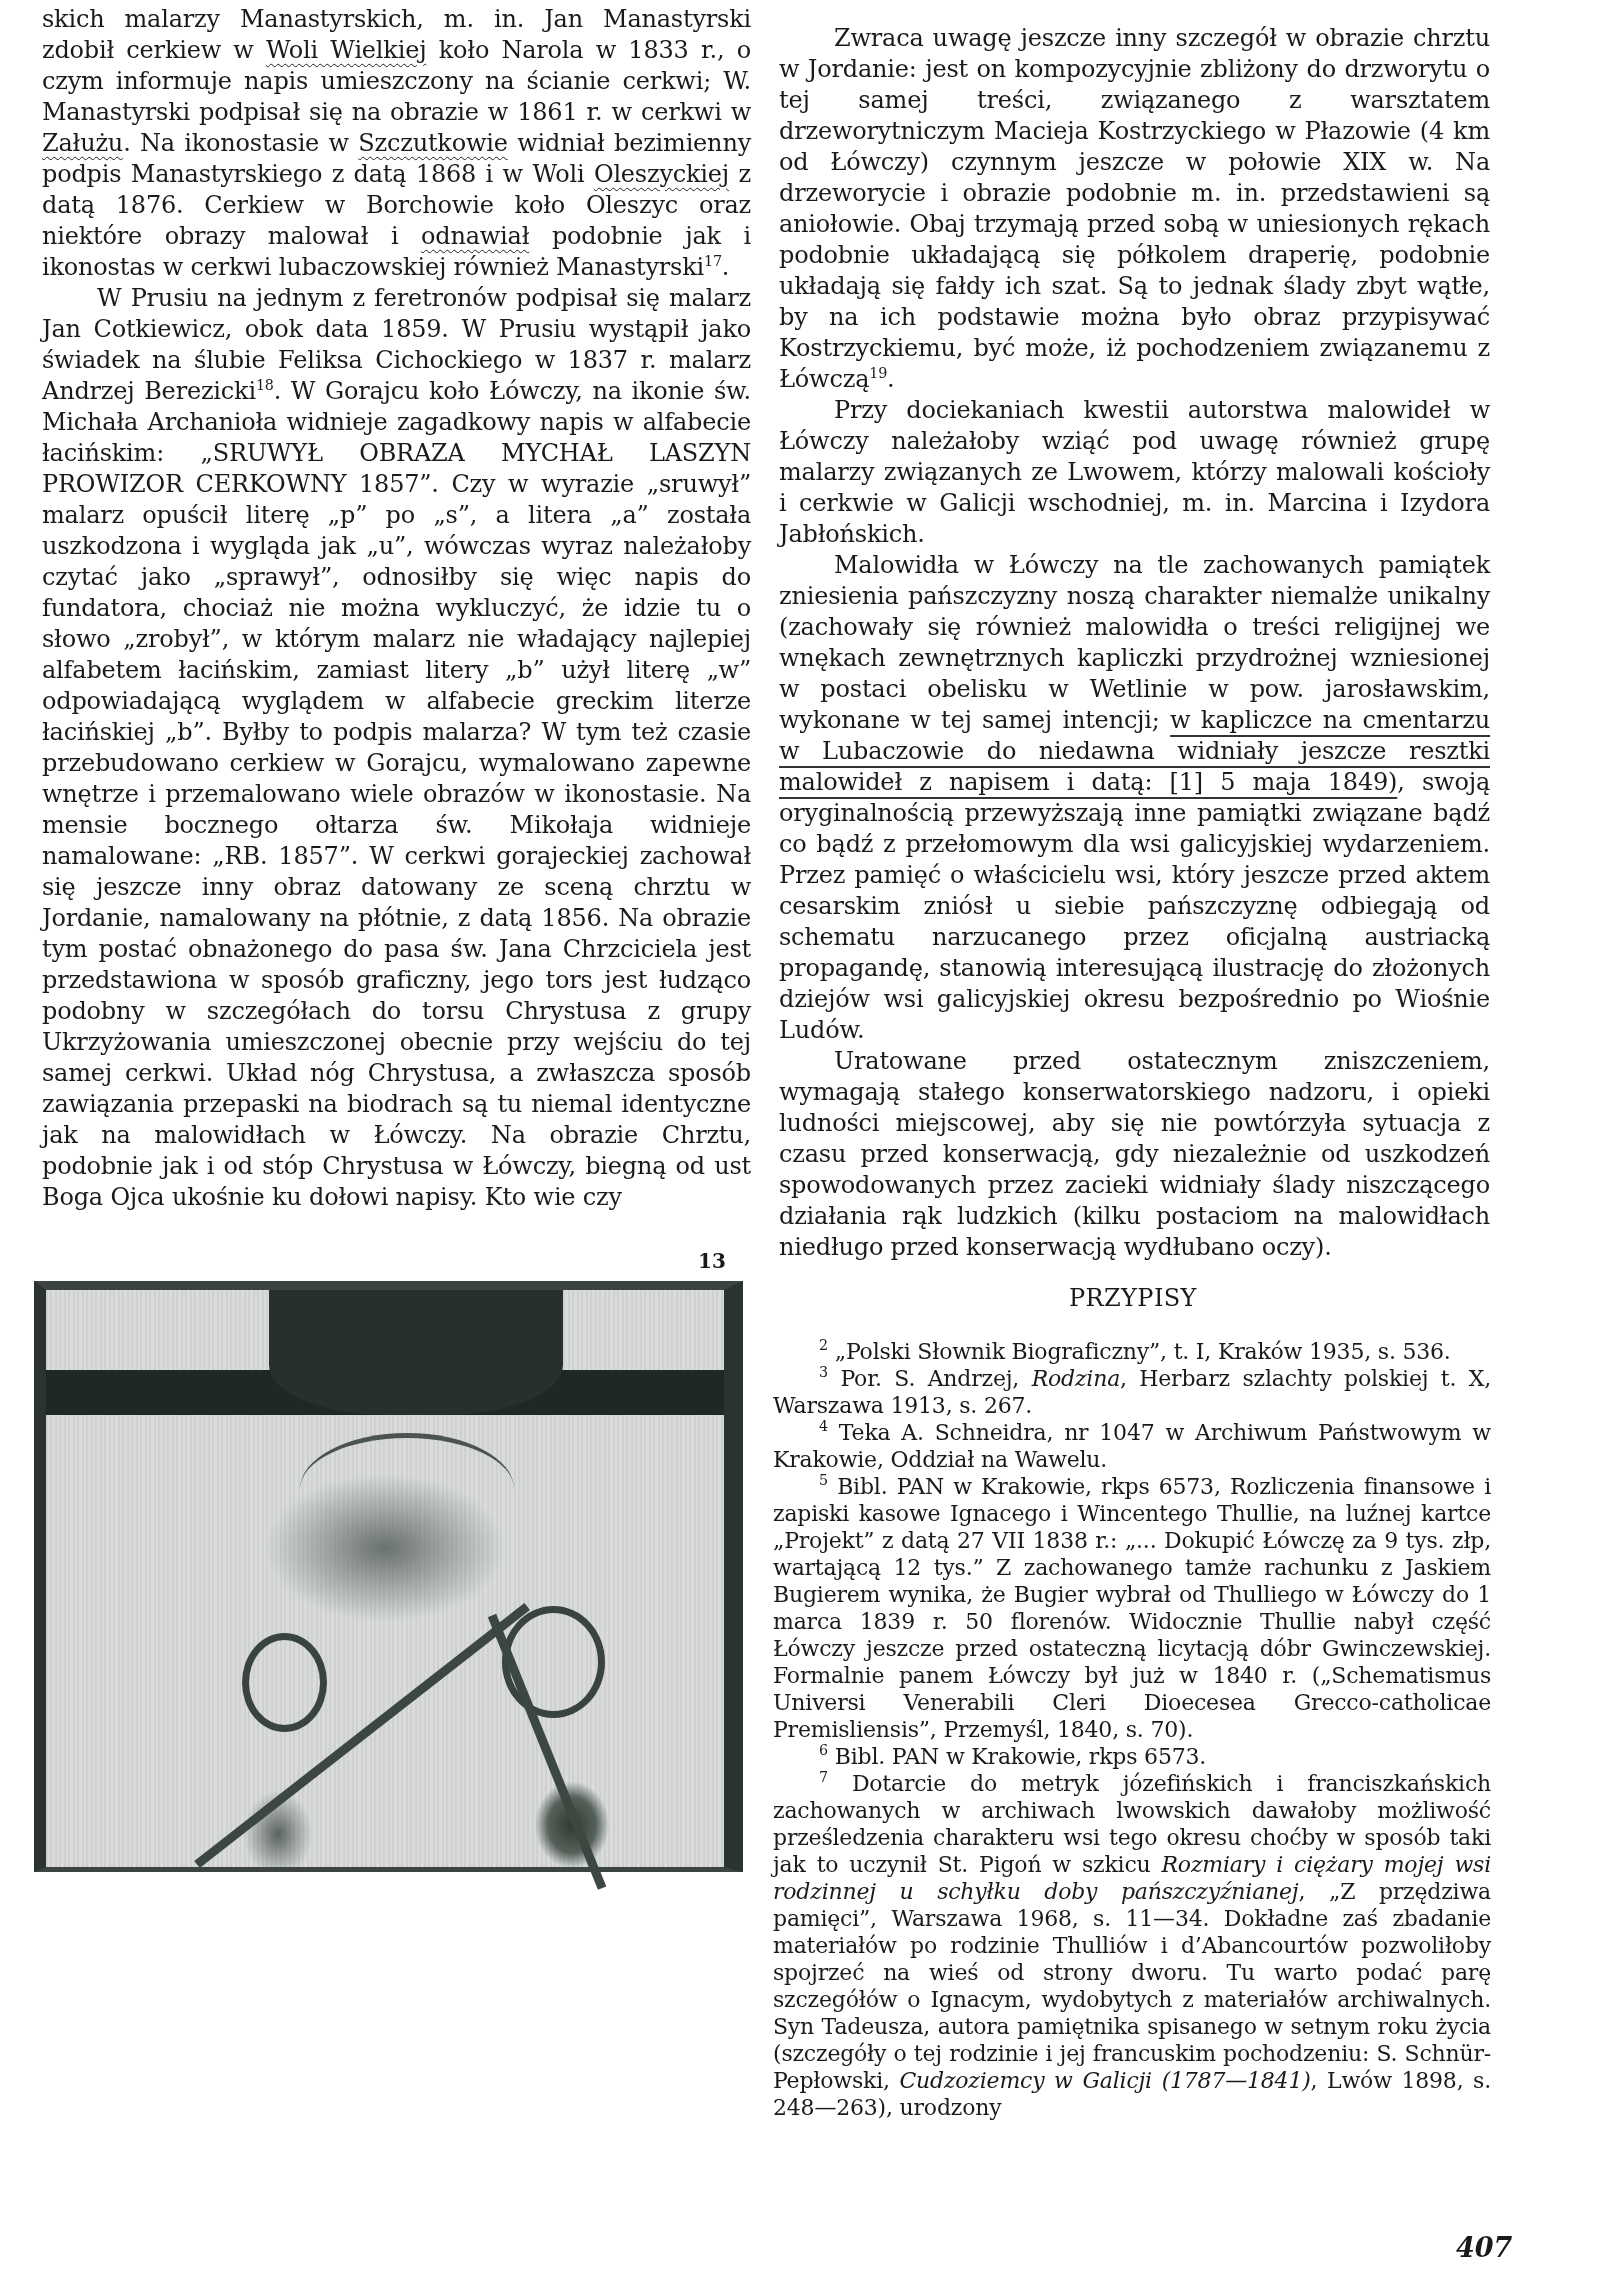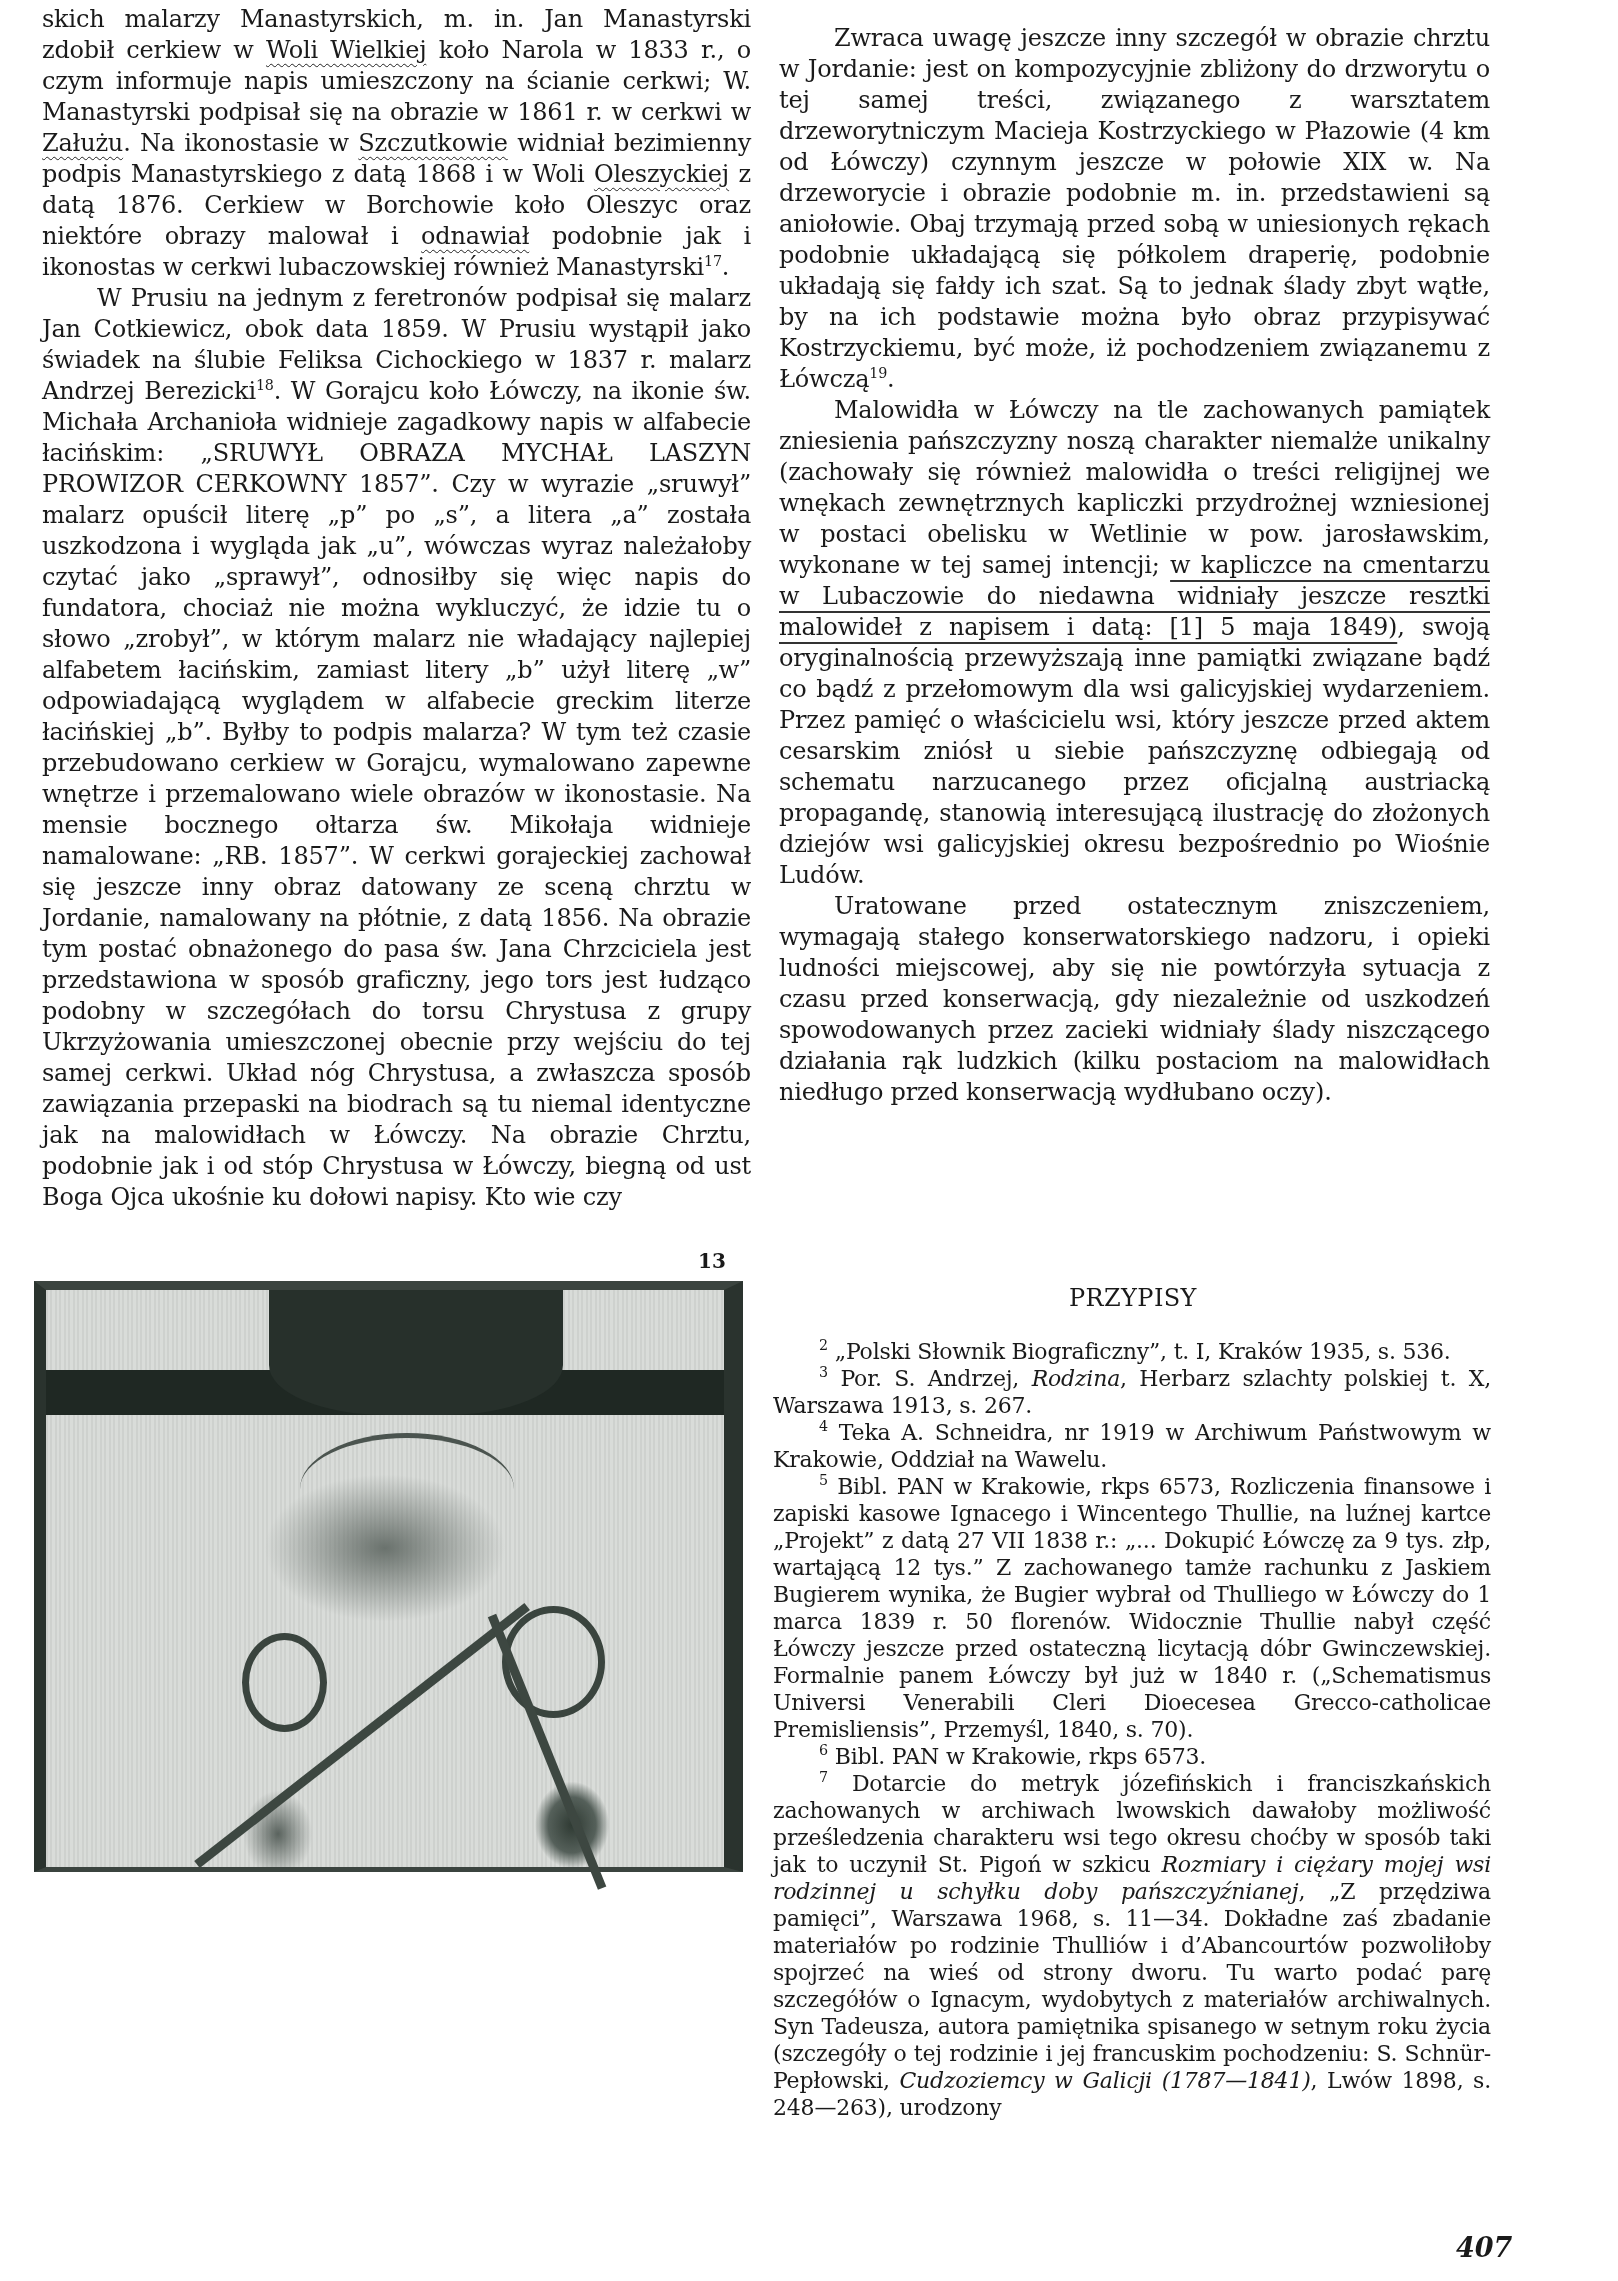--- a/index.html
+++ b/index.html
@@ -61,38 +61,39 @@
 </style>
 </head>
 <body>
 
 <div id="col-left" class="col">
     <p><span>skich malarzy Manastyrskich, m. in. Jan Manastyrski zdobił cerkiew w </span><span class="ul-wave">Woli Wielkiej</span><span> koło Narola w 1833 r., o czym informuje napis umieszczony na ścianie cerkwi; W. Manastyrski podpisał się na obrazie w 1861 r. w cerkwi w </span><span class="ul-wave">Załużu</span><span>. Na ikonostasie w </span><span class="ul-wave">Szczutkowie</span><span> widniał bezimienny podpis Manastyrskiego z datą 1868 i w Woli </span><span class="ul-wave">Oleszyckiej</span><span> z datą 1876. Cerkiew w Borchowie koło Oleszyc oraz niektóre obrazy malował i </span><span class="ul-wave">odnawiał</span><span> podobnie jak i ikonostas w cerkwi lubaczowskiej również Manastyrski</span><sup>17</sup><span>.</span></p>
     <p class="indent"><span>W Prusiu na jednym z feretronów podpisał się malarz Jan Cotkiewicz, obok data 1859. W Prusiu wystąpił jako świadek na ślubie Feliksa Cichockiego w 1837 r. malarz Andrzej Berezicki</span><sup>18</sup><span>. W Gorajcu koło Łówczy, na ikonie św. Michała Archanioła widnieje zagadkowy napis w alfabecie łacińskim: „SRUWYŁ OBRAZA MYCHAŁ LASZYN PROWIZOR CERKOWNY 1857”. Czy w wyrazie „sruwył” malarz opuścił literę „p” po „s”, a litera „a” została uszkodzona i wygląda jak „u”, wówczas wyraz należałoby czytać jako „sprawył”, odnosiłby się więc napis do fundatora, chociaż nie można wykluczyć, że idzie tu o słowo „zrobył”, w którym malarz nie władający najlepiej alfabetem łacińskim, zamiast litery „b” użył literę „w” odpowiadającą wyglądem w alfabecie greckim literze łacińskiej „b”. Byłby to podpis malarza? W tym też czasie przebudowano cerkiew w Gorajcu, wymalowano zapewne wnętrze i przemalowano wiele obrazów w ikonostasie. Na mensie bocznego ołtarza św. Mikołaja widnieje namalowane: „RB. 1857”. W cerkwi gorajeckiej zachował się jeszcze inny obraz datowany ze sceną chrztu w Jordanie, namalowany na płótnie, z datą 1856. Na obrazie tym postać obnażonego do pasa św. Jana Chrzciciela jest przedstawiona w sposób graficzny, jego tors jest łudząco podobny w szczegółach do torsu Chrystusa z grupy Ukrzyżowania umieszczonej obecnie przy wejściu do tej samej cerkwi. Układ nóg Chrystusa, a zwłaszcza sposób zawiązania przepaski na biodrach są tu niemal identyczne jak na malowidłach w Łówczy. Na obrazie Chrztu, podobnie jak i od stóp Chrystusa w Łówczy, biegną od ust Boga Ojca ukośnie ku dołowi napisy. Kto wie czy</span></p>
   </div>
 <div id="col-right" class="col">
     <p class="indent"><span>Zwraca uwagę jeszcze inny szczegół w obrazie chrztu w Jordanie: jest on kompozycyjnie zbliżony do drzworytu o tej samej treści, związanego z warsztatem drzeworytniczym Macieja Kostrzyckiego w Płazowie (4 km od Łówczy) czynnym jeszcze w połowie XIX w. Na drzeworycie i obrazie podobnie m. in. przedstawieni są aniołowie. Obaj trzymają przed sobą w uniesionych rękach podobnie układającą się półkolem draperię, podobnie układają się fałdy ich szat. Są to jednak ślady zbyt wątłe, by na ich podstawie można było obraz przypisywać Kostrzyckiemu, być może, iż pochodzeniem związanemu z Łówczą</span><sup>19</sup><span>.</span></p>
+    <p class="indent"><span>Przy dociekaniach kwestii autorstwa malowideł w Łówczy należałoby wziąć pod uwagę również grupę malarzy związanych ze Lwowem, którzy malowali kościoły i cerkwie w Galicji wschodniej, m. in. Marcina i Izydora Jabłońskich.</span></p>
     <p class="indent"><span>Malowidła w Łówczy na tle zachowanych pamiątek zniesienia pańszczyzny noszą charakter niemalże unikalny (zachowały się również malowidła o treści religijnej we wnękach zewnętrznych kapliczki przydrożnej wzniesionej w postaci obelisku w Wetlinie w pow. jarosławskim, wykonane w tej samej intencji; </span><span class="ul-line">w kapliczce na cmentarzu w Lubaczowie do niedawna widniały jeszcze resztki malowideł z napisem i datą: [1] 5 maja 1849)</span><span>, swoją oryginalnością przewyższają inne pamiątki związane bądź co bądź z przełomowym dla wsi galicyjskiej wydarzeniem. Przez pamięć o właścicielu wsi, który jeszcze przed aktem cesarskim zniósł u siebie pańszczyznę odbiegają od schematu narzucanego przez oficjalną austriacką propagandę, stanowią interesującą ilustrację do złożonych dziejów wsi galicyjskiej okresu bezpośrednio po Wiośnie Ludów.</span></p>
     <p class="indent"><span>Uratowane przed ostatecznym zniszczeniem, wymagają stałego konserwatorskiego nadzoru, i opieki ludności miejscowej, aby się nie powtórzyła sytuacja z czasu przed konserwacją, gdy niezależnie od uszkodzeń spowodowanych przez zacieki widniały ślady niszczącego działania rąk ludzkich (kilku postaciom na malowidłach niedługo przed konserwacją wydłubano oczy).</span></p>
   </div>
 
 <div id="fig-number">13</div>
 <div id="figure">
   <div class="arch"></div>
   <div class="halo" style="left:456px;top:316px;width:89px;height:98px;"></div>
   <div class="halo" style="left:196px;top:343px;width:71px;height:85px;"></div>
   <div class="drape" style="left:254px;top:143px;width:214px;height:107px;"></div>
   <div class="diag" style="left:151px;top:570px;width:419px;transform:rotate(-38deg);"></div>
   <div class="diag" style="left:446px;top:321px;width:294px;transform:rotate(68deg);"></div>
 </div>
 
 <div id="notes-title">PRZYPISY</div>
 <div id="notes">
     <p><sup>2</sup> <span>„Polski Słownik Biograficzny”, t. I, Kraków 1935, s. 536.</span></p>
     <p><sup>3</sup> <span>Por. S. Andrzej, </span><em>Rodzina</em><span>, Herbarz szlachty polskiej t. X, Warszawa 1913, s. 267.</span></p>
-    <p><sup>4</sup> <span>Teka A. Schneidra, nr 1919 w Archiwum Państwowym w Krakowie, Oddział na Wawelu.</span></p>
+    <p><sup>4</sup> <span>Teka A. Schneidra, nr 1047 w Archiwum Państwowym w Krakowie, Oddział na Wawelu.</span></p>
     <p><sup>5</sup> <span>Bibl. PAN w Krakowie, rkps 6573, Rozliczenia finansowe i zapiski kasowe Ignacego i Wincentego Thullie, na luźnej kartce „Projekt” z datą 27 VII 1838 r.: „... Dokupić Łówczę za 9 tys. złp, wartającą 12 tys.” Z zachowanego tamże rachunku z Jaskiem Bugierem wynika, że Bugier wybrał od Thulliego w Łówczy do 1 marca 1839 r. 50 florenów. Widocznie Thullie nabył część Łówczy jeszcze przed ostateczną licytacją dóbr Gwinczewskiej. Formalnie panem Łówczy był już w 1840 r. („Schematismus Universi Venerabili Cleri Dioecesea Grecco-catholicae Premisliensis”, Przemyśl, 1840, s. 70).</span></p>
     <p><sup>6</sup> <span>Bibl. PAN w Krakowie, rkps 6573.</span></p>
     <p><sup>7</sup> <span>Dotarcie do metryk józefińskich i franciszkańskich zachowanych w archiwach lwowskich dawałoby możliwość prześledzenia charakteru wsi tego okresu choćby w sposób taki jak to uczynił St. Pigoń w szkicu </span><em>Rozmiary i ciężary mojej wsi rodzinnej u schyłku doby pańszczyźnianej</em><span>, „Z przędziwa pamięci”, Warszawa 1968, s. 11—34. Dokładne zaś zbadanie materiałów po rodzinie Thulliów i d’Abancourtów pozwoliłoby spojrzeć na wieś od strony dworu. Tu warto podać parę szczegółów o Ignacym, wydobytych z materiałów archiwalnych. Syn Tadeusza, autora pamiętnika spisanego w setnym roku życia (szczegóły o tej rodzinie i jej francuskim pochodzeniu: S. Schnür-Pepłowski, </span><em>Cudzoziemcy w Galicji (1787—1841)</em><span>, Lwów 1898, s. 248—263), urodzony</span></p>
   </div>
 
 <div id="page-number">407</div>
 
 
 </body></html>

